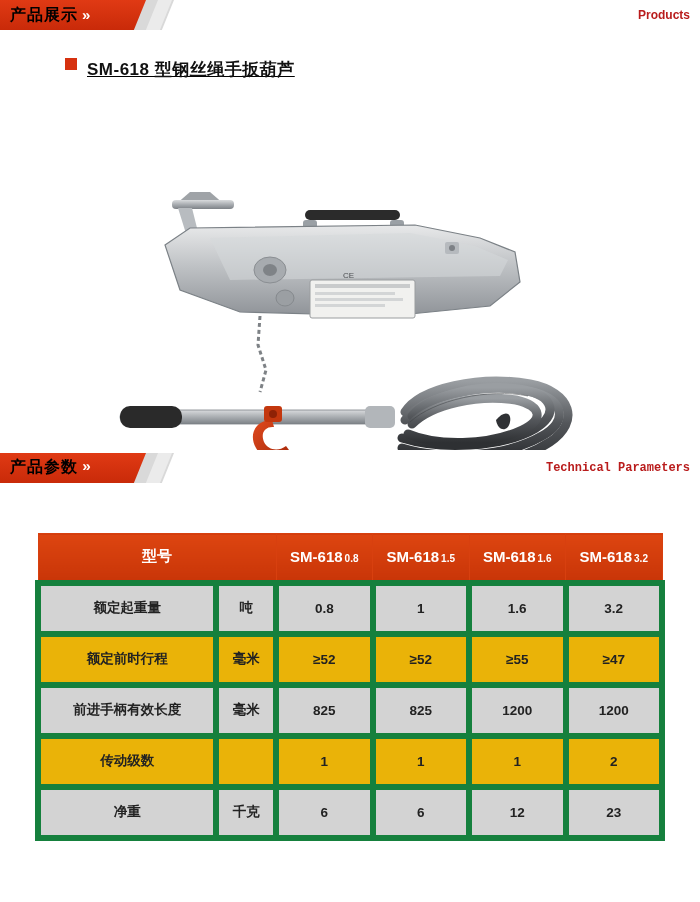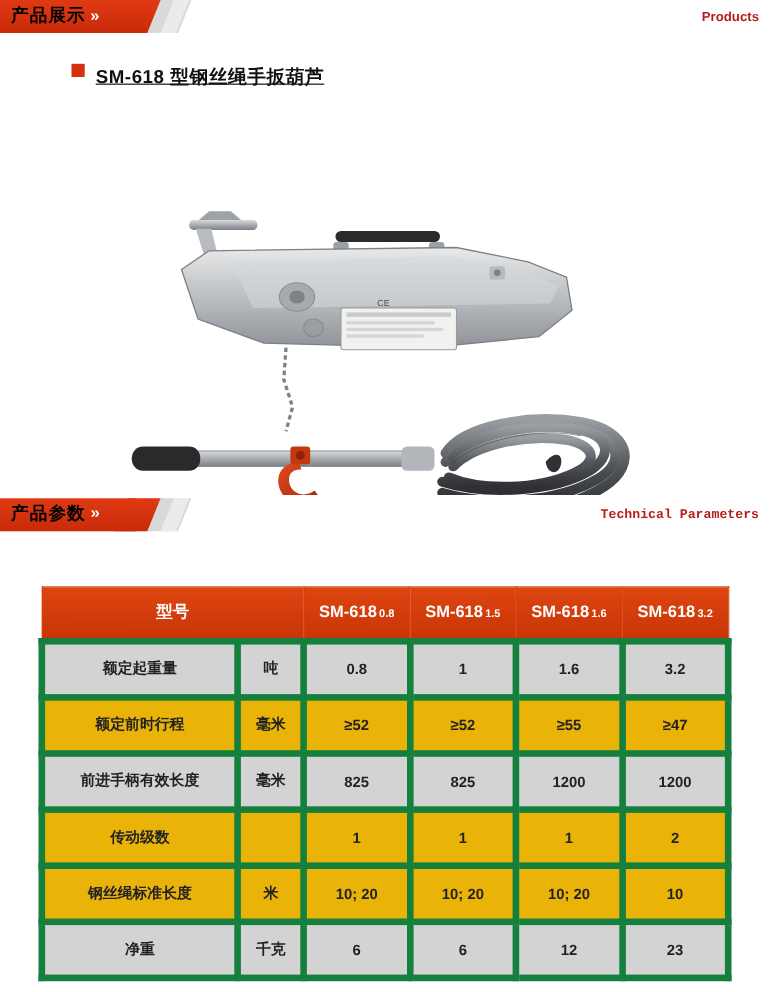--- a/index.html
+++ b/index.html
@@ -315,28 +315,20 @@
         <td class="c-val">1200</td>
       </tr>
       <tr class="even">
         <td class="c-name">传动级数</td>
         <td class="c-unit"></td>
         <td class="c-val">1</td>
         <td class="c-val">1</td>
         <td class="c-val">1</td>
         <td class="c-val">2</td>
       </tr>
-      <tr class="even">
-        <td class="c-name">钢丝绳标准长度</td>
-        <td class="c-unit">米</td>
-        <td class="c-val">10; 20</td>
-        <td class="c-val">10; 20</td>
-        <td class="c-val">10; 20</td>
-        <td class="c-val">10</td>
-      </tr>
       <tr class="odd">
         <td class="c-name">净重</td>
         <td class="c-unit">千克</td>
         <td class="c-val">6</td>
         <td class="c-val">6</td>
         <td class="c-val">12</td>
         <td class="c-val">23</td>
       </tr>
     </tbody>
   </table>

